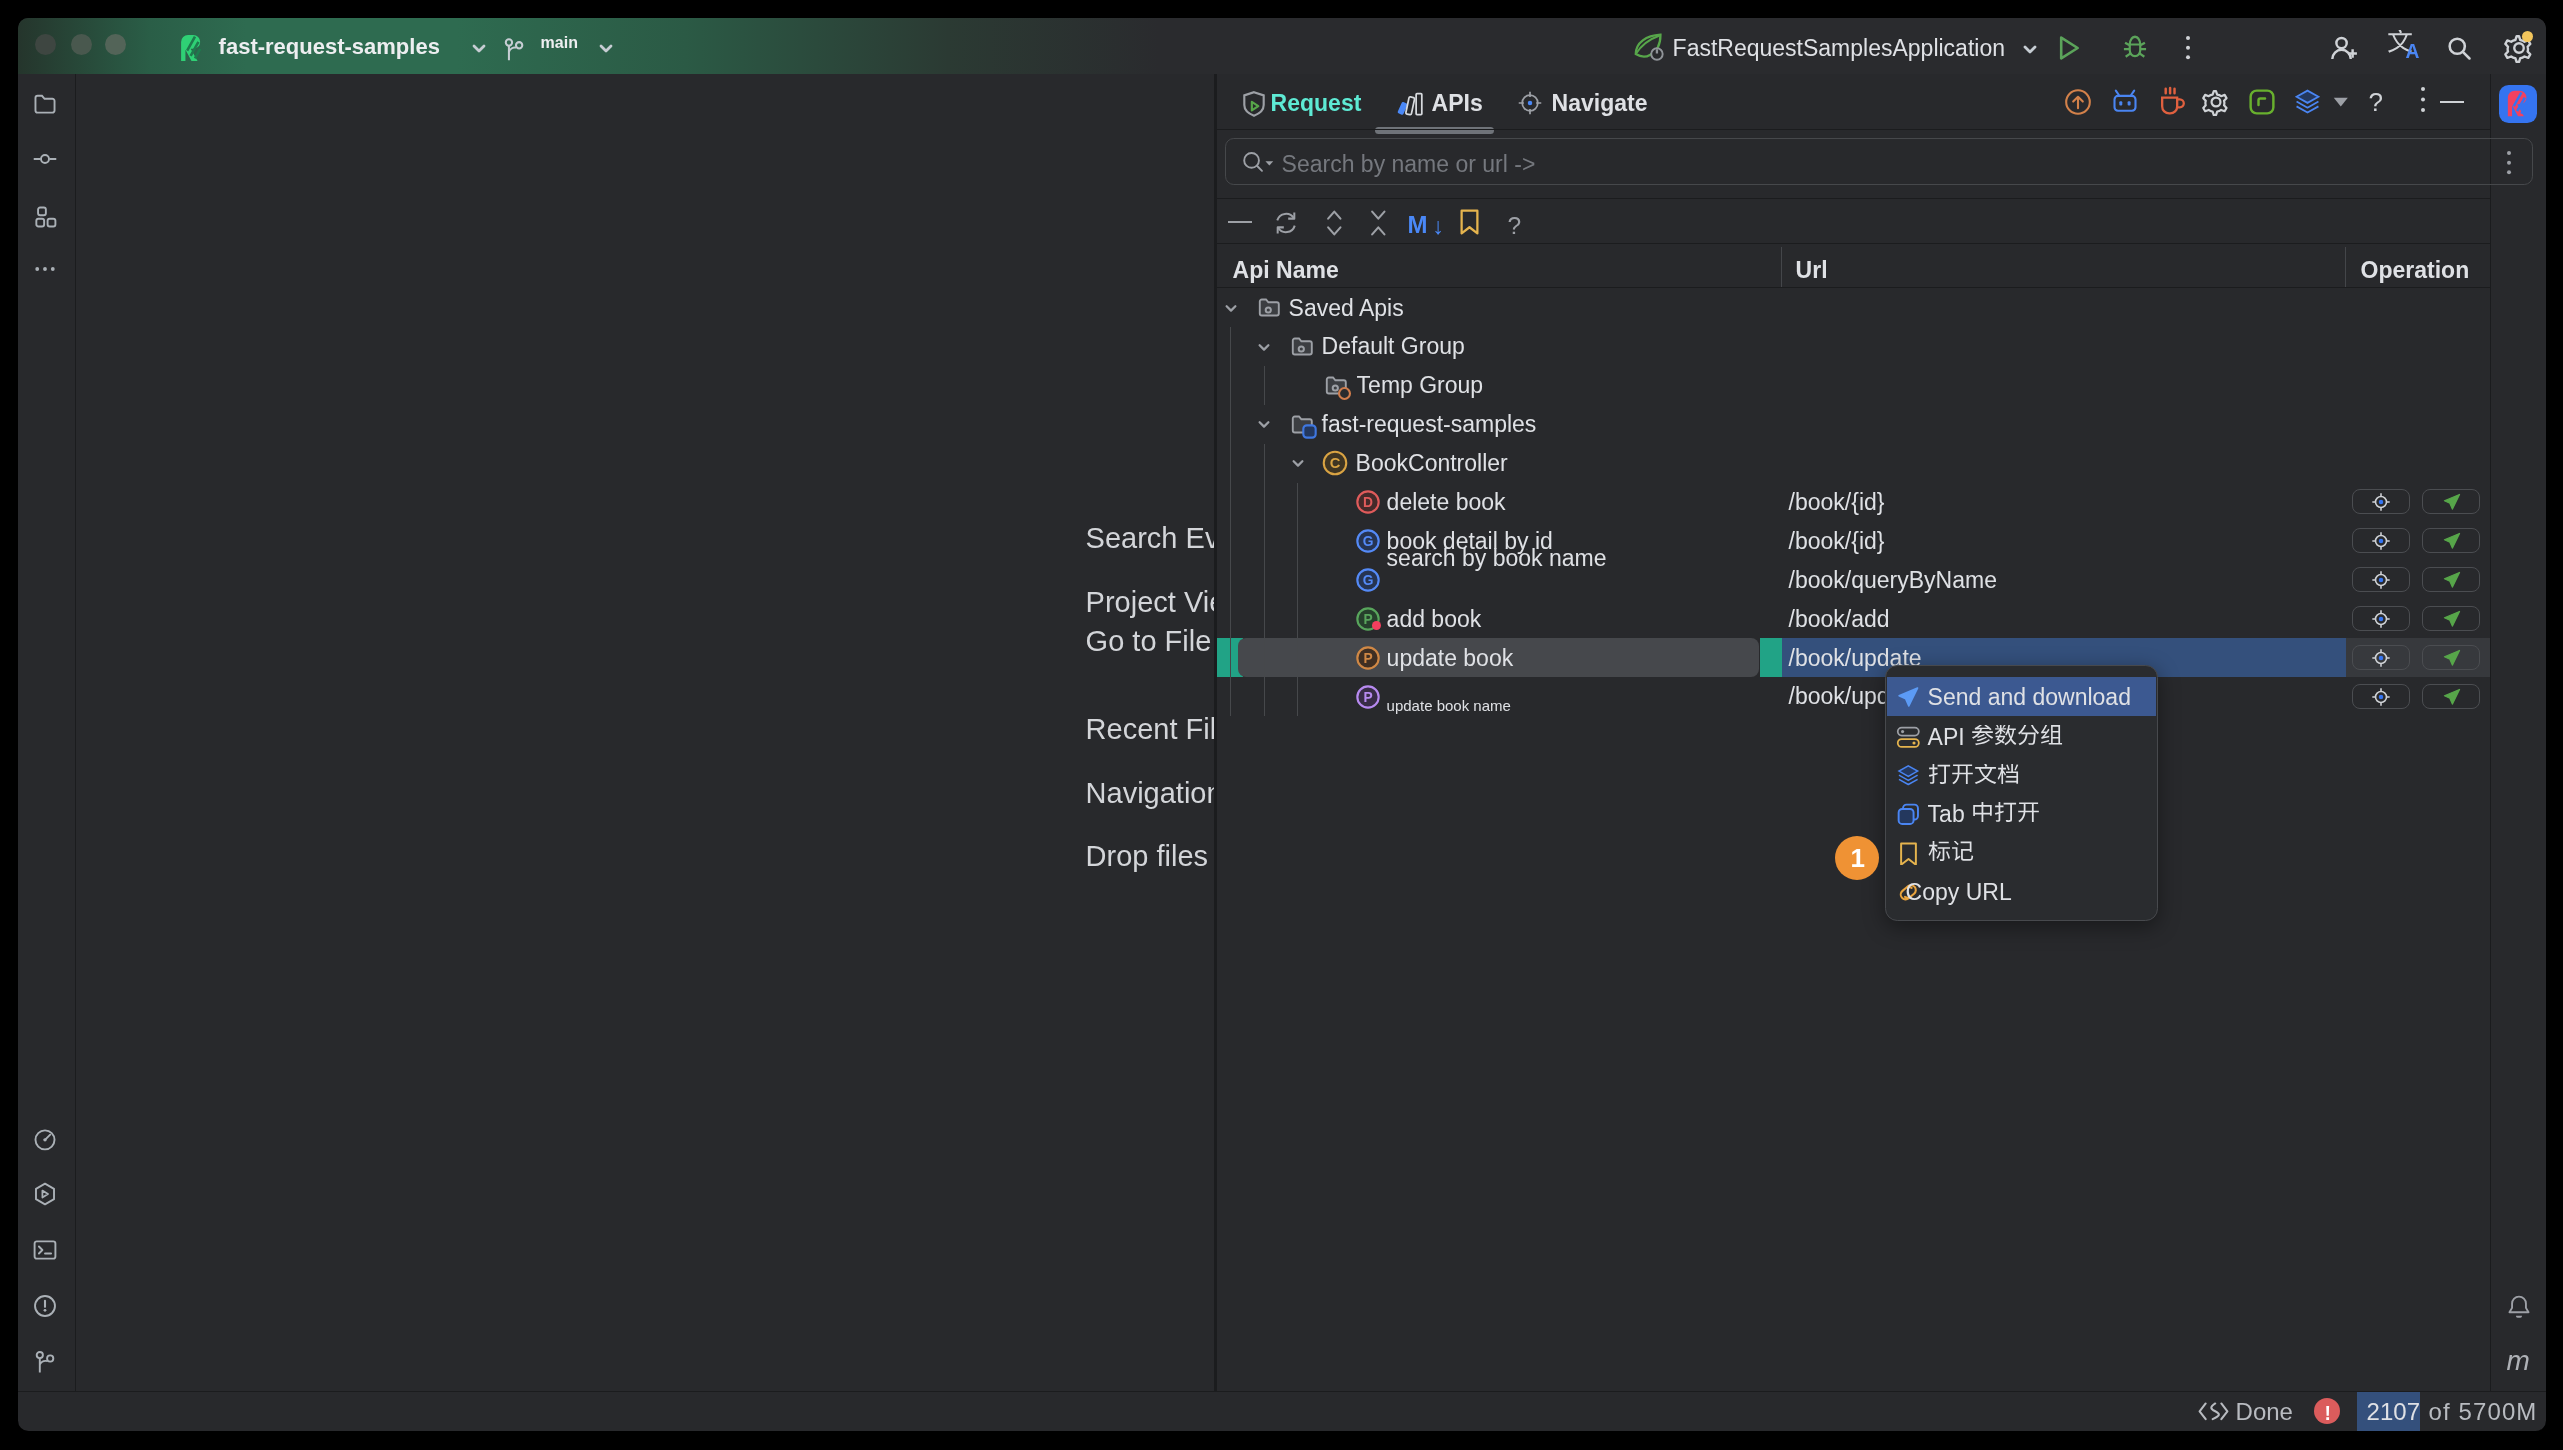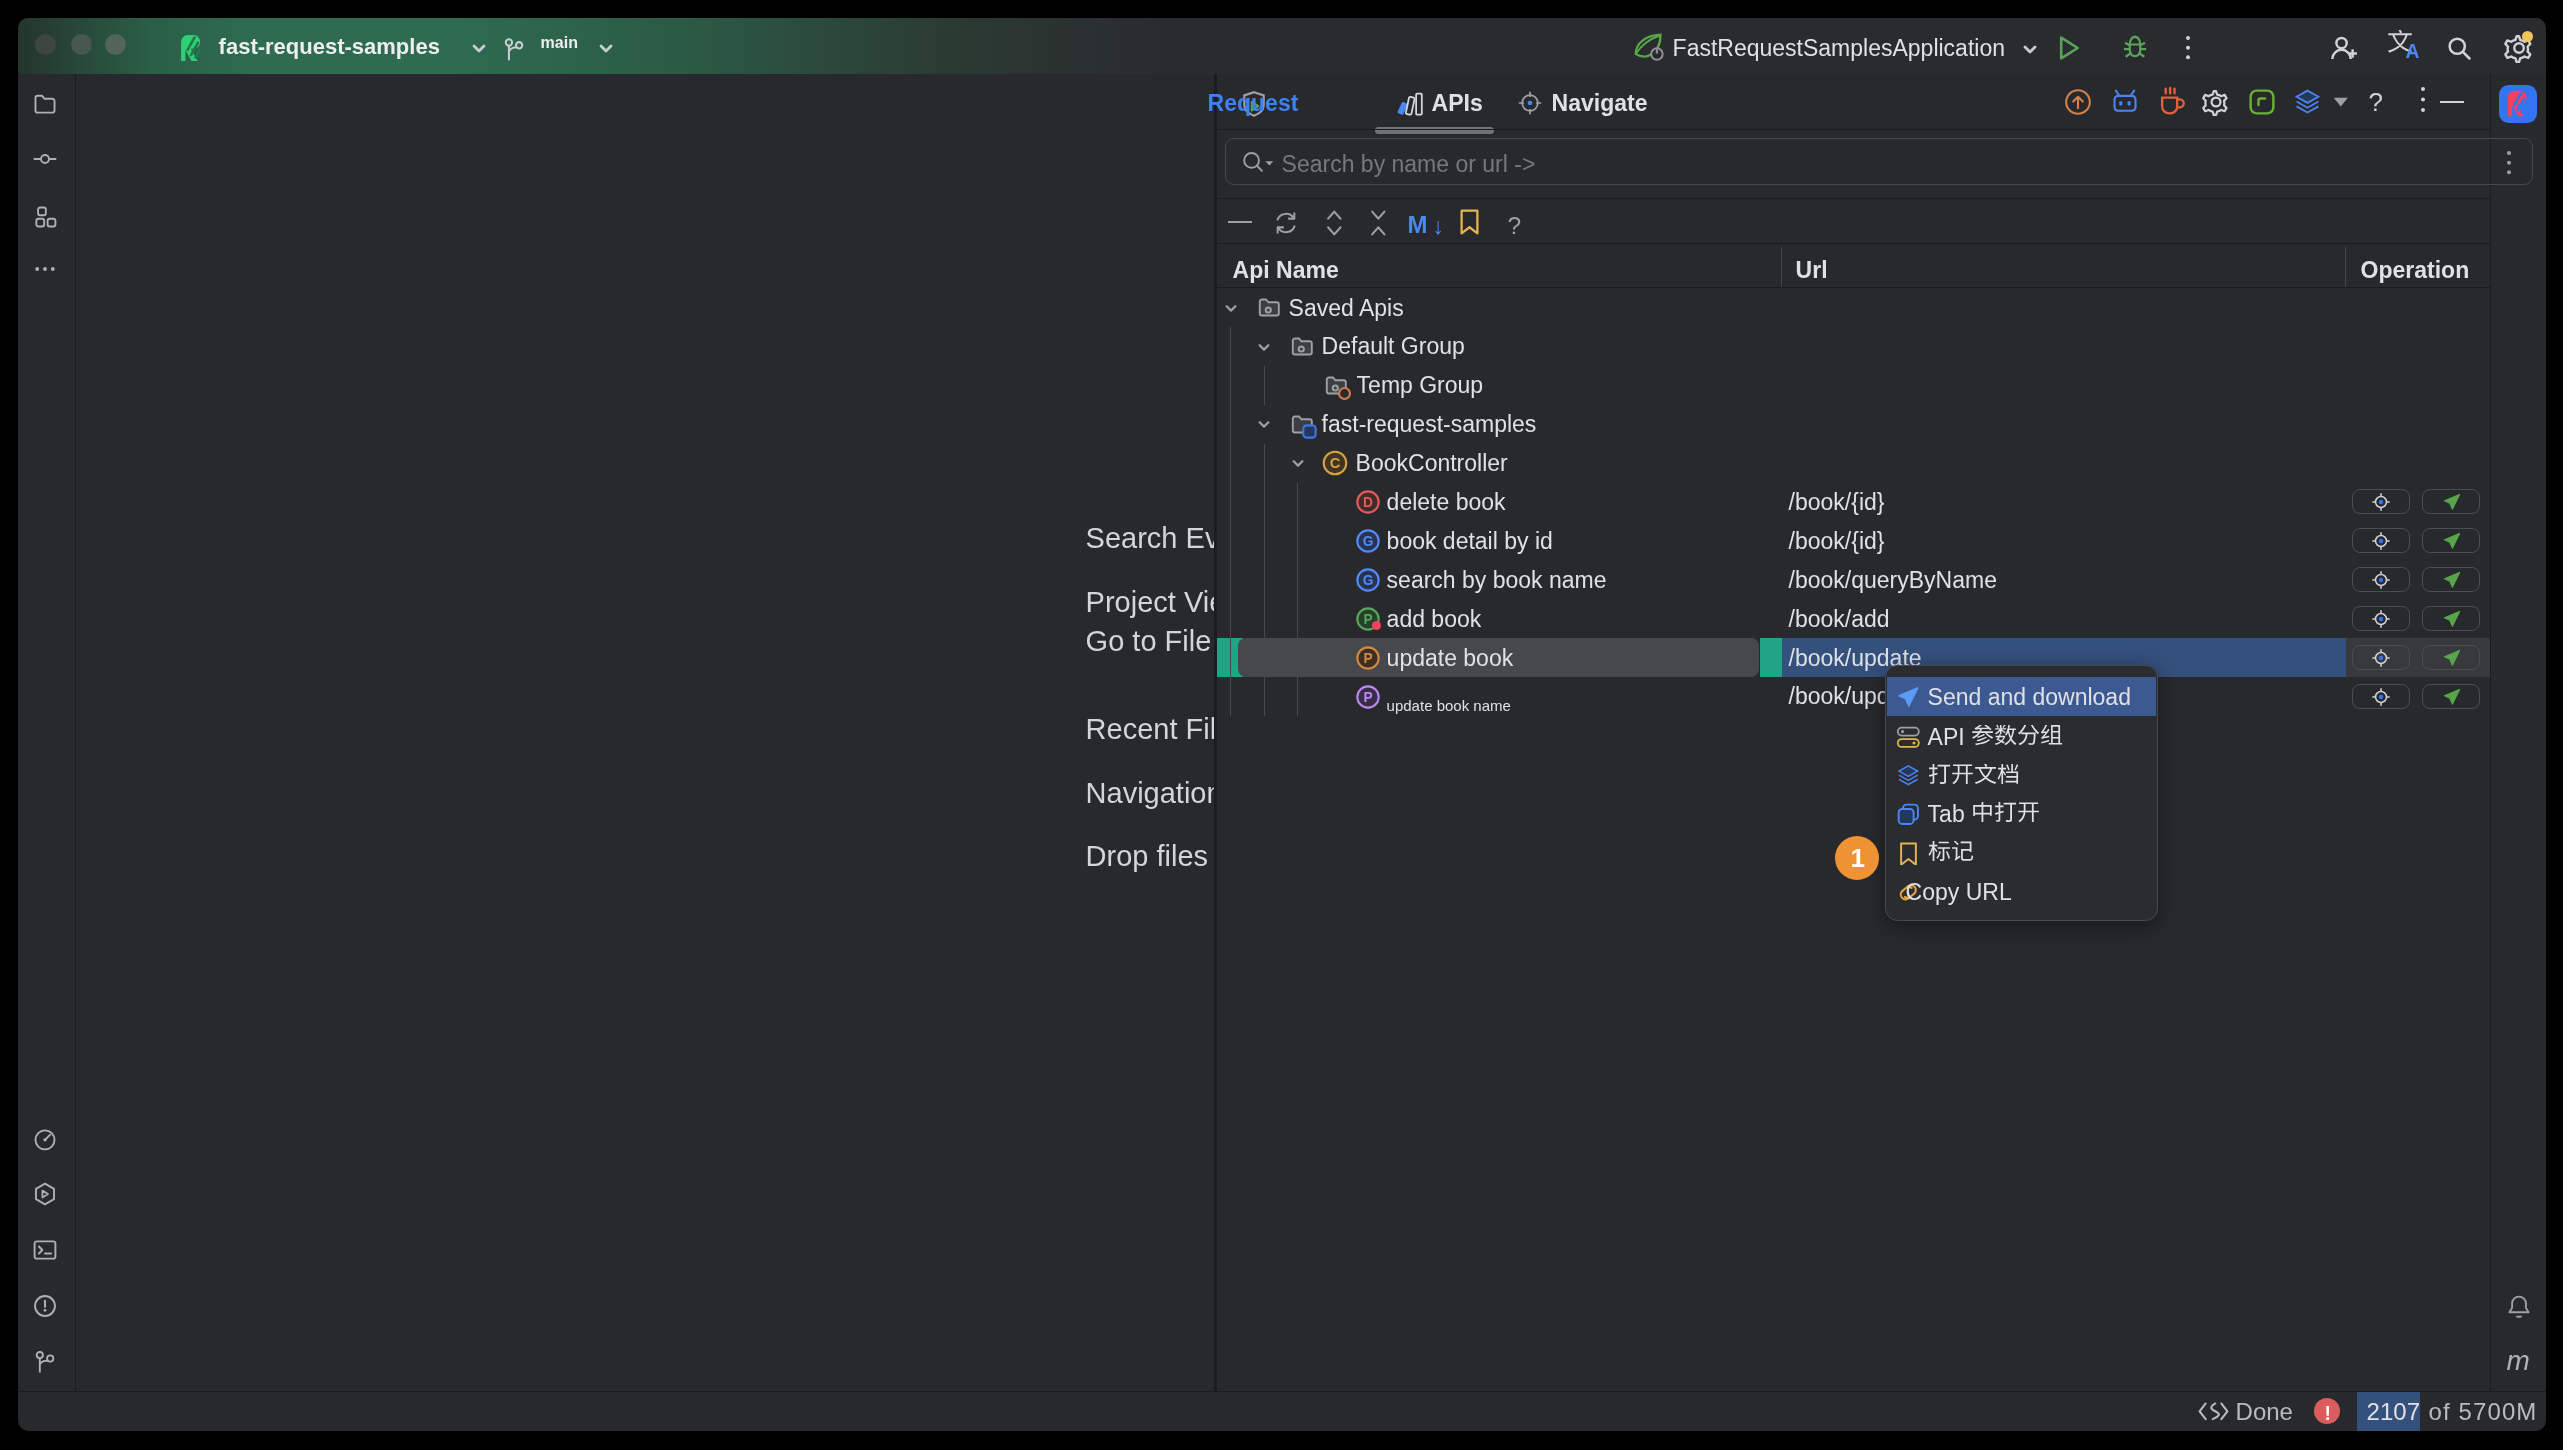--- a/index.html
+++ b/index.html
@@ -112,21 +112,21 @@
 <div class="txt" style="left:1009px;top:551px;font-size:29px;color:#d3d5d9">Go to File</div>
 <div class="txt" style="left:1009px;top:639px;font-size:29px;color:#d3d5d9">Recent Files</div>
 <div class="txt" style="left:1009px;top:703px;font-size:29px;color:#d3d5d9">Navigation Bar</div>
 <div class="txt" style="left:1009px;top:766px;font-size:29px;color:#d3d5d9">Drop files here to open</div>
 </div>
 <div class="sep" style="left:1196px;top:56px;width:3.5px;height:1317px"></div>
 <svg class="abs" style="left:1223px;top:72px" width="26" height="28" viewBox="0 0 24 26">
 <path d="M12 2 L21 5 v9 c0 5 -4 8 -9 10 c-5 -2 -9 -5 -9 -10 V5 z" fill="none" stroke="#9da0a6" stroke-width="2"></path>
 <path d="M10 11 l6 4 -6 4 z" fill="none" stroke="#57a64a" stroke-width="2" stroke-linejoin="round"></path>
     </svg>
-<div class="txt" style="left:1190px;top:72px;font-size:23px;font-weight:600;color:#3b82f6">Request</div>
+<div class="txt" style="left:1253px;top:72px;font-size:23px;font-weight:600;color:#5eead4">Request</div>
 <svg class="abs" style="left:1378px;top:72px" width="28" height="28" viewBox="0 0 32 32">
 <rect x="4" y="14" width="7" height="14" rx="1.5" transform="rotate(24 7.5 21)" fill="#4a88f7"></rect>
 <rect x="13" y="8" width="6.5" height="20" rx="1.5" transform="rotate(12 16 18)" fill="none" stroke="#d7dade" stroke-width="2"></rect>
 <rect x="23" y="4" width="6.5" height="24" rx="1" fill="none" stroke="#d7dade" stroke-width="2"></rect>
     </svg>
 <div class="txt" style="left:1414px;top:72px;font-size:23px;font-weight:600;color:#dfe1e5">APIs</div>
 <div class="abs" style="left:1357px;top:109px;width:119px;height:7px;border-radius:3.5px;background:#6f7379"></div>
 <svg class="abs" style="left:1499px;top:72px" width="26" height="26" viewBox="0 0 30 30">
 <circle cx="15" cy="15" r="9" fill="none" stroke="#9da0a6" stroke-width="2"></circle>
 <path d="M15 2 v6 M15 22 v6 M2 15 h6 M22 15 h6" stroke="#9da0a6" stroke-width="2"></path>
@@ -284,21 +284,21 @@
 <circle cx="11.5" cy="11.5" r="2.6" fill="#3574f0"></circle>
       </svg>
 <div class="abs" style="left:2404px;top:510px;width:58px;height:25.5px;border:1.8px solid #4b4d51;border-radius:8px"></div>
 <svg class="abs" style="left:2424px;top:513px" width="20" height="20" viewBox="0 0 24 24">
 <path d="M21 3 L3 10.5 L9.5 13.5 L12.5 20.5 Z M21 3 L9.5 13.5" fill="#57a64a" stroke="#57a64a" stroke-width="1.6" stroke-linejoin="round"></path>
       </svg>
 <svg class="abs" style="left:1338px;top:550px" width="24" height="24" viewBox="0 0 27 27">
 <circle cx="13.5" cy="13.5" r="12" fill="#263452" stroke="#548af7" stroke-width="2.4"></circle>
 <text x="13.5" y="18.8" text-anchor="middle" font-family="Liberation Sans" font-size="15.5" font-weight="700" fill="#548af7">G</text>
       </svg>
-<div class="txt" style="left:1369px;top:549px;font-size:23px">search by book name</div>
+<div class="txt" style="left:1369px;top:527px;font-size:23px">search by book name</div>
 <div class="txt" style="left:1771px;top:549px;font-size:23px">/book/queryByName</div>
 <div class="abs" style="left:2334px;top:549px;width:58px;height:25.5px;border:1.8px solid #4b4d51;border-radius:8px"></div>
 <svg class="abs" style="left:2353px;top:552px" width="20" height="20" viewBox="0 0 23 23">
 <circle cx="11.5" cy="11.5" r="6.3" fill="none" stroke="#cfd2d6" stroke-width="1.8"></circle>
 <path d="M11.5 1.5 v4 M11.5 17.5 v4 M1.5 11.5 h4 M17.5 11.5 h4" stroke="#cfd2d6" stroke-width="1.8"></path>
 <circle cx="11.5" cy="11.5" r="2.6" fill="#3574f0"></circle>
       </svg>
 <div class="abs" style="left:2404px;top:549px;width:58px;height:25.5px;border:1.8px solid #4b4d51;border-radius:8px"></div>
 <svg class="abs" style="left:2424px;top:552px" width="20" height="20" viewBox="0 0 24 24">
 <path d="M21 3 L3 10.5 L9.5 13.5 L12.5 20.5 Z M21 3 L9.5 13.5" fill="#57a64a" stroke="#57a64a" stroke-width="1.6" stroke-linejoin="round"></path>

